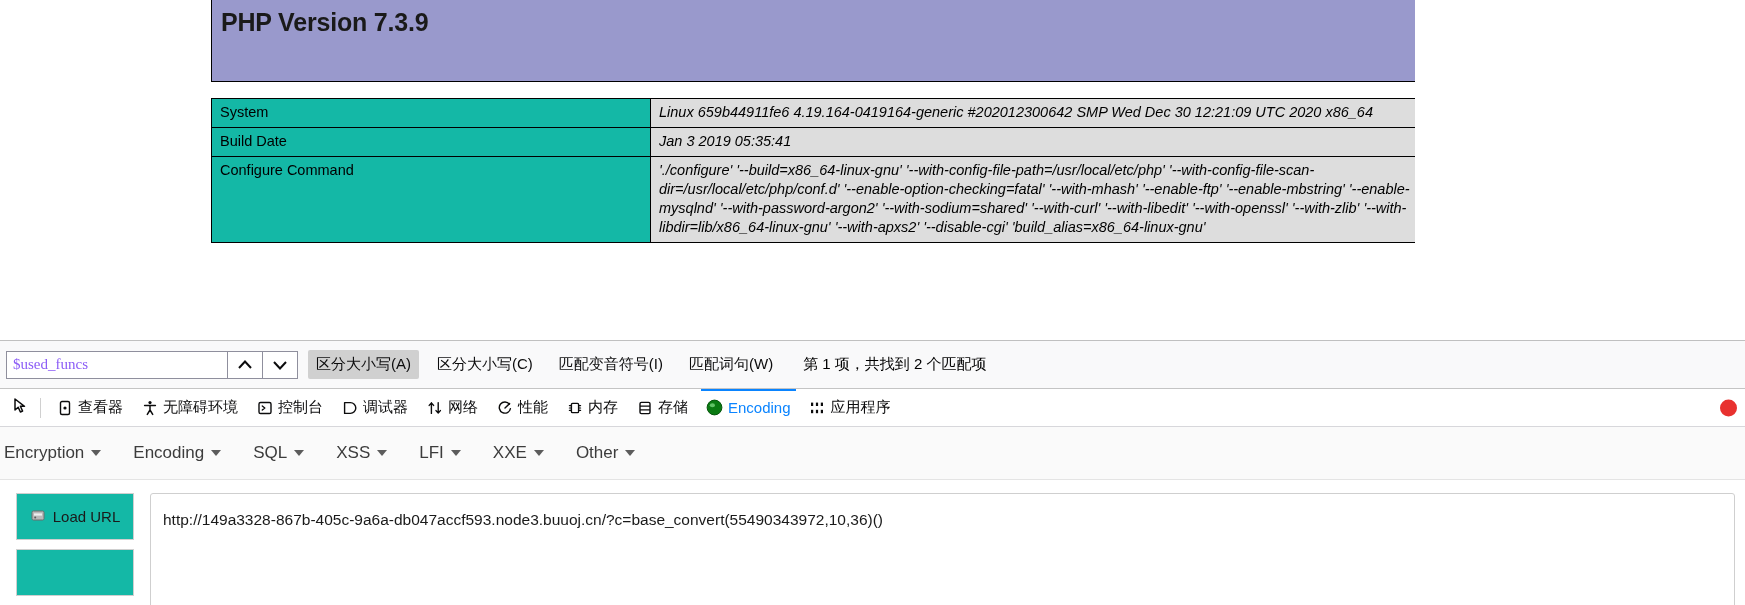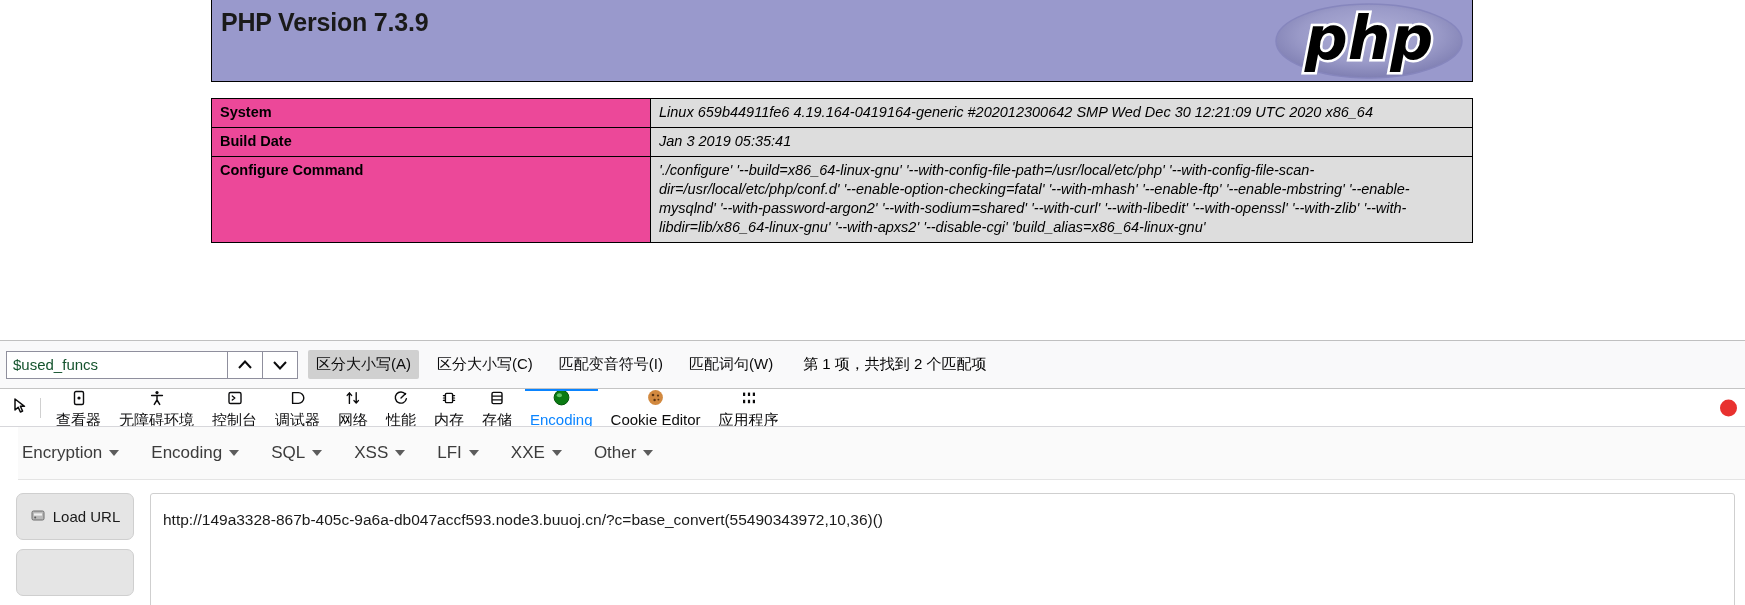--- a/index.html
+++ b/index.html
@@ -13,21 +13,21 @@
     overflow: hidden;
     font-family: "Liberation Sans", sans-serif;
     font-size: 14px;
     color: #000;
   }
 
   
   #page-area {
     position: absolute;
     left: 0; top: 0;
-    width: 1745px;
+    width: 1415px;
     height: 340px;
     background: #ffffff;
     overflow: hidden;
   }
   .phpinfo-wrap {
     position: absolute;
     left: 211px;
     top: 0px;
     width: 1262px;
   }
@@ -68,22 +68,22 @@
   }
   table.phpinfo td {
     border: 1px solid #000;
     padding: 4px 8px 5px 8px;
     vertical-align: top;
     font-size: 14.5px;
     line-height: 19px;
     font-family: "Liberation Sans", sans-serif;
   }
   td.e {
-    background: #ec4899;
-    font-weight: bold;
+    background: #14b8a6;
+    font-weight: normal;
     width: 422px;
     color: #000;
   }
   td.v {
     background: #dddddd;
     color: #000;
     word-break: break-word;
     font-style: italic;
   }
 
@@ -100,24 +100,24 @@
     display: flex;
     align-items: center;
     padding-left: 6px;
   }
   .find-input {
     width: 222px;
     height: 28px;
     border: 1px solid #8f8f9d;
     background: #fff;
     font-size: 15px;
-    font-family: Liberation Sans, sans-serif;
+    font-family: Liberation Serif, serif;
     padding: 0 6px;
     box-sizing: border-box;
-    color: #14532d;
+    color: #8b5cf6;
     outline: none;
     border-radius: 0;
   }
   .find-nav {
     display: flex;
     height: 28px;
   }
   .find-nav-btn {
     width: 35px;
     height: 28px;
@@ -188,21 +188,20 @@
     align-items: center;
     gap: 5px;
     padding: 0 9px;
     height: 37px;
     font-size: 15px;
     color: #0c0c0d;
     white-space: nowrap;
     position: relative;
     cursor: default;
     font-family: "Liberation Sans", sans-serif;
-    flex-direction: column;
   }
   .dt-tab.active {
     color: #0a84ff;
   }
   .dt-tab.active::before {
     content: "";
     position: absolute;
     left: 4px; right: 4px; top: -1px;
     height: 3px;
     background: #0a84ff;
@@ -237,21 +236,20 @@
     box-sizing: border-box;
     overflow: hidden;
   }
   .hb-menu {
     height: 52px;
     border-bottom: 1px solid #e4e4e4;
     display: flex;
     align-items: center;
     padding-left: 4px;
     background: #fafafa;
-    margin-left: 18px;
   }
   .hb-menu-item {
     display: flex;
     align-items: center;
     gap: 7px;
     font-size: 17px;
     color: #3c3c3c;
     margin-right: 32px;
     cursor: default;
     font-family: "Liberation Sans", sans-serif;
@@ -269,22 +267,22 @@
     align-items: flex-start;
   }
   .hb-left {
     width: 122px;
     flex: none;
   }
   .hb-action-btn {
     width: 116px;
     height: 45px;
     border: 1px solid #cfcfcf;
-    border-radius: 7px;
-    background: #e5e5e5;
+    border-radius: 0;
+    background: #14b8a6;
     display: flex;
     align-items: center;
     justify-content: center;
     gap: 5px;
     font-size: 15px;
     color: #1a1a1a;
     margin-bottom: 9px;
     cursor: default;
     font-family: "Liberation Sans", sans-serif;
   }
@@ -307,34 +305,20 @@
   }
 </style>
 </head>
 <body>
 
 <div id="page-area">
   <div class="phpinfo-wrap">
 
     <div class="php-header">
       <div class="php-version">PHP Version 7.3.9</div>
-      <div class="php-logo">
-        <svg width="206" height="82" viewBox="0 0 206 82" xmlns="http://www.w3.org/2000/svg">
-          <defs>
-            <radialGradient id="ellg" cx="50%" cy="42%" r="60%">
-              <stop offset="0%" stop-color="#b0b0d8"></stop>
-              <stop offset="62%" stop-color="#9a9ac8"></stop>
-              <stop offset="100%" stop-color="#7c7cb0"></stop>
-            </radialGradient>
-          </defs>
-          <ellipse cx="103" cy="41" rx="93" ry="37" fill="url(#ellg)"></ellipse>
-          <ellipse cx="103" cy="41" rx="93" ry="37" fill="none" stroke="#8686bd" stroke-width="1.5"></ellipse>
-          <text x="103" y="59" text-anchor="middle" font-family="'DejaVu Sans', sans-serif" font-size="60" font-weight="bold" font-style="italic" fill="#000000" stroke="#ffffff" stroke-width="5" paint-order="stroke fill">php</text>
-        </svg>
-      </div>
     </div>
 
     <table class="phpinfo">
       <tbody>
         <tr>
           <td class="e">System</td>
           <td class="v">Linux 659b44911fe6 4.19.164-0419164-generic #202012300642 SMP Wed Dec 30 12:21:09 UTC 2020 x86_64</td>
         </tr>
         <tr>
           <td class="e">Build Date</td>
@@ -469,32 +453,20 @@
     <span class="ico">
       <svg width="17" height="17" viewBox="0 0 17 17">
           <circle cx="8.5" cy="8.5" r="7.4" fill="#0a7a12"></circle>
           <circle cx="8.5" cy="8.5" r="7.4" fill="none" stroke="#05560c" stroke-width="1"></circle>
           <ellipse cx="6.4" cy="6.2" rx="2.6" ry="2" fill="#7fdc84" opacity="0.75"></ellipse>
         </svg>
     </span>
     <span>Encoding</span>
   </div>
 
-  <div class="dt-tab">
-    <span class="ico">
-      <svg width="17" height="17" viewBox="0 0 17 17">
-          <circle cx="8.5" cy="8.5" r="7.4" fill="#d2893f"></circle>
-          <circle cx="6" cy="6" r="1.3" fill="#5b3413"></circle>
-          <circle cx="11" cy="6.6" r="1.1" fill="#5b3413"></circle>
-          <circle cx="7.6" cy="11" r="1.2" fill="#5b3413"></circle>
-          <circle cx="11.4" cy="10.6" r="0.95" fill="#5b3413"></circle>
-        </svg>
-    </span>
-    <span>Cookie Editor</span>
-  </div>
 
   <div class="dt-tab">
     <span class="ico">
       <svg width="16" height="16" viewBox="0 0 16 16">
         <g fill="#0c0c0d">
           <rect x="2" y="2.6" width="2.2" height="3.4"></rect>
             <rect x="6.9" y="2.6" width="2.2" height="3.4"></rect>
             <rect x="11.8" y="2.6" width="2.2" height="3.4"></rect>
           <rect x="2" y="9.8" width="2.2" height="3.4"></rect>
             <rect x="6.9" y="9.8" width="2.2" height="3.4"></rect>

